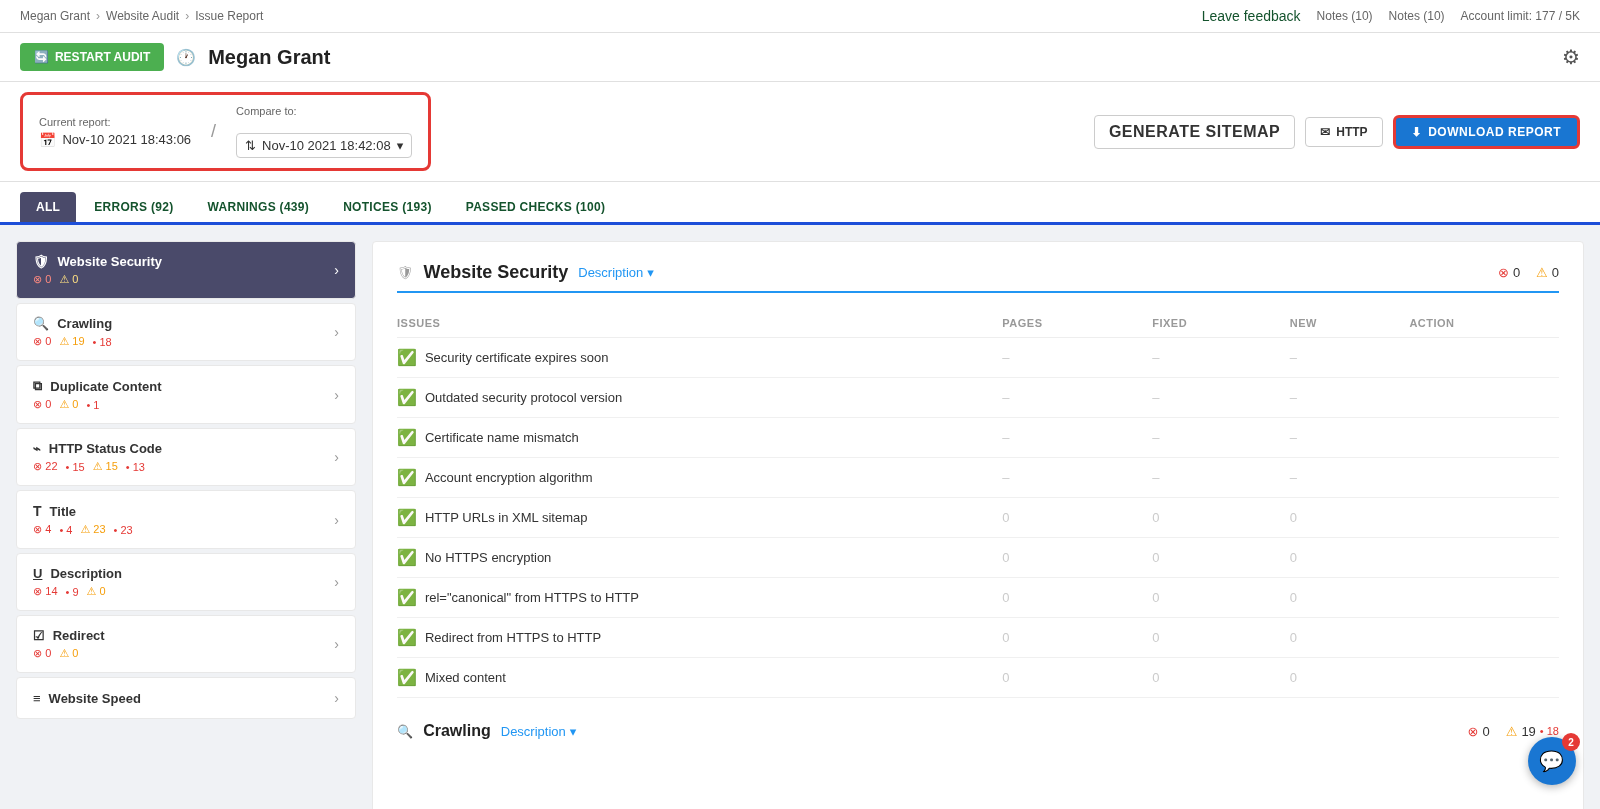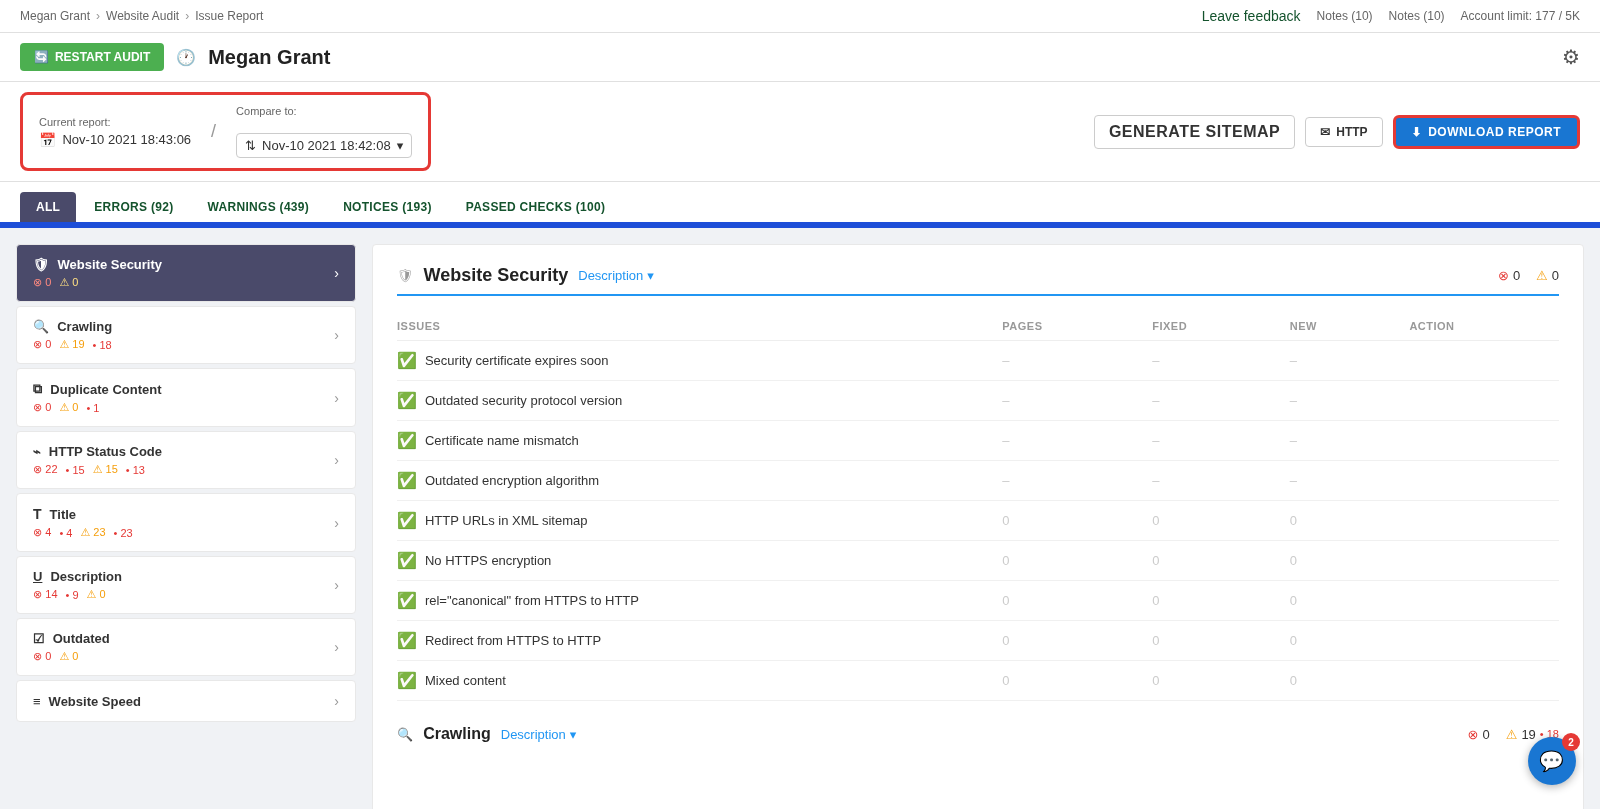--- a/index.html
+++ b/index.html
@@ -129,21 +129,21 @@
       letter-spacing: 0.5px;
     }
 
     
     .filter-bar {
       background: #fff;
       padding: 10px 20px 0;
       display: flex;
       align-items: center;
       gap: 2px;
-      border-bottom: 6px solid #1d4ed8;
+      border-bottom: 3px solid #1d4ed8;
     }
     .filter-tab {
       padding: 8px 16px;
       border: none;
       background: transparent;
       cursor: pointer;
       font-size: 12px;
       font-weight: 600;
       color: #14532d;
       border-radius: 4px 4px 0 0;
@@ -455,21 +455,21 @@
           <span class="stat-warning">⚠ 0</span>
         </div>
       </div>
       <span class="chevron-right">›</span>
     </div>
 
     <div class="sidebar-item">
       <div class="sidebar-item-left">
         <div class="sidebar-item-title">
           <span>☑</span>
-          <span>Outdated</span>
+          <span>Redirect</span>
         </div>
         <div class="sidebar-item-stats">
           <span class="stat-error">⊗ 0</span>
           <span class="stat-warning">⚠ 0</span>
         </div>
       </div>
       <span class="chevron-right">›</span>
     </div>
 
     <div class="sidebar-item">
@@ -551,21 +551,21 @@
     </td>
     <td><span class="dash">–</span></td>
     <td><span class="dash">–</span></td>
     <td><span class="dash">–</span></td>
     <td></td>
   </tr>
           <tr>
     <td>
       <div class="issue-name">
         <span class="check-icon">✅</span>
-        <span>Outdated encryption algorithm</span>
+        <span>Account encryption algorithm</span>
       </div>
     </td>
     <td><span class="dash">–</span></td>
     <td><span class="dash">–</span></td>
     <td><span class="dash">–</span></td>
     <td></td>
   </tr>
           <tr>
     <td>
       <div class="issue-name">

